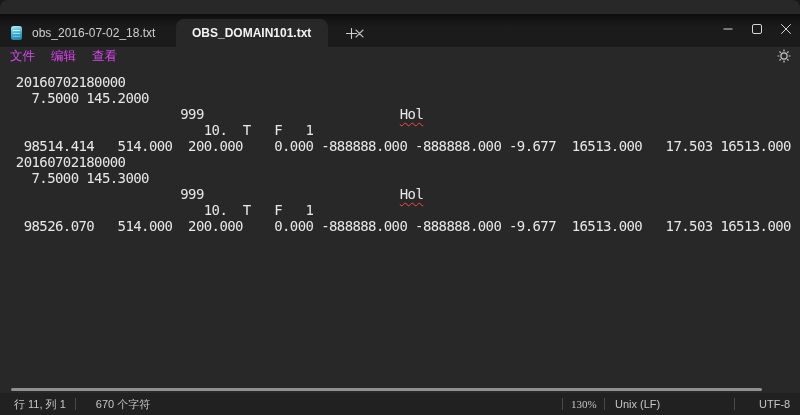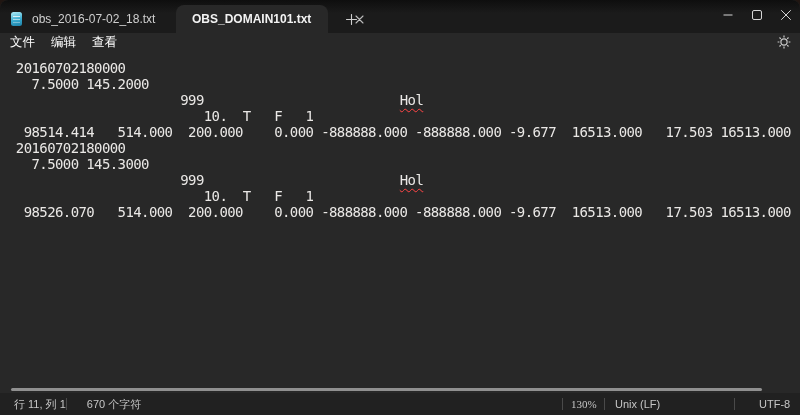--- a/index.html
+++ b/index.html
@@ -5,21 +5,21 @@
   * { margin:0; padding:0; box-sizing:border-box; }
   html,body { width:800px; height:415px; background:#201612; overflow:hidden;
               font-family:"Liberation Sans", sans-serif; }
   .window { width:800px; height:415px; background:#282828;
             border-radius:8px 8px 0 0; overflow:hidden;
             display:flex; flex-direction:column; }
 
   
   .titlebar { height:33px; flex:0 0 33px; position:relative;
               background:linear-gradient(#0e0e0e, #1b1b1b 40%);
-              display:flex; align-items:flex-end; padding-left:6px; }
+              display:flex; align-items:flex-end; padding-left:6px;margin-top:14px; }
   .tab { height:28px; display:flex; align-items:center;gap:44px; }
   .tab-inactive { width:161px; padding-left:5px; gap:10px; cursor:default; }
   .app-icon { width:11px; height:14px; border-radius:2.5px; flex:0 0 11px;
               background:linear-gradient(165deg,#9fe3f2 10%,#3aabcf 55%,#1c80a8);
               position:relative; }
   .app-icon::after { content:""; position:absolute; left:2px; right:2px; top:4px;
               height:1px; background:rgba(255,255,255,.75);
               box-shadow:0 3px 0 rgba(255,255,255,.55), 0 6px 0 rgba(255,255,255,.35); }
   .tab-label { font-size:12px; color:#cfcfcf; white-space:nowrap; }
   .tab-active { background:#282828; border-radius:8px 8px 0 0; width:152px;
@@ -32,21 +32,21 @@
              align-items:center; justify-content:center; color:#cfcfcf;
              font-size:16px; line-height:1; border-radius:4px; }
   .caption { position:absolute; top:0; right:0; height:30px; display:flex; }
   .caption-btn { width:29px; height:30px; display:flex; align-items:center;
                  justify-content:center; }
 
   
   .menubar { height:18px; flex:0 0 18px; background:#282828; display:flex;
              align-items:center; padding-left:5px; position:relative; }
   .menu-item { padding:1px 5px; margin-right:6px; font-size:12.5px;
-               color:#ffffff; border-radius:3px; }
+               color:#d946ef; border-radius:3px; }
   .gear-btn { position:absolute; right:7px; top:1px; width:18px; height:16px;
               display:flex; align-items:center; justify-content:center; }
 
   
   .editor { flex:1 1 auto; position:relative; background:#282828;
             padding:9px 0 0 8px; overflow:hidden;
             font-family:"DejaVu Sans Mono", monospace; font-size:14px;
             letter-spacing:-0.6px; color:#eae8e6; }
   .editor-line { white-space:pre; height:16px; line-height:16px; }
   .misspell { text-decoration-line:underline; text-decoration-style:wavy;
@@ -54,21 +54,21 @@
               text-underline-offset:3px;margin-left:16px; }
   .hscrollbar { position:absolute; left:0; bottom:0; width:100%; height:7px; }
   .hscroll-thumb { position:absolute; left:11px; bottom:2px; width:751px;
                    height:3px; border-radius:2px; background:#909090; }
 
   
   .statusbar { height:22px; flex:0 0 22px; background:#212121; display:flex;
                align-items:center; font-size:11px; color:#c6c6c6;
                padding-left:14px; }
   .sb-sep { width:1px; height:12px; background:#4a4a4a; flex:0 0 1px; }
-  .sb-cursor { }
+  .sb-cursor { margin-right:9px; }
   .sb-chars { margin-left:20px; }
   .sb-zoom { width:41px; padding-left:8px;font-family:Liberation Serif, serif; }
   .sb-eol  { width:129px; padding-left:10px; }
   .sb-enc  { width:65px; padding-left:24px; }
   .sb-right-start { margin-left:auto; }
 
   svg { display:block; }
 </style>
 </head>
 <body>

